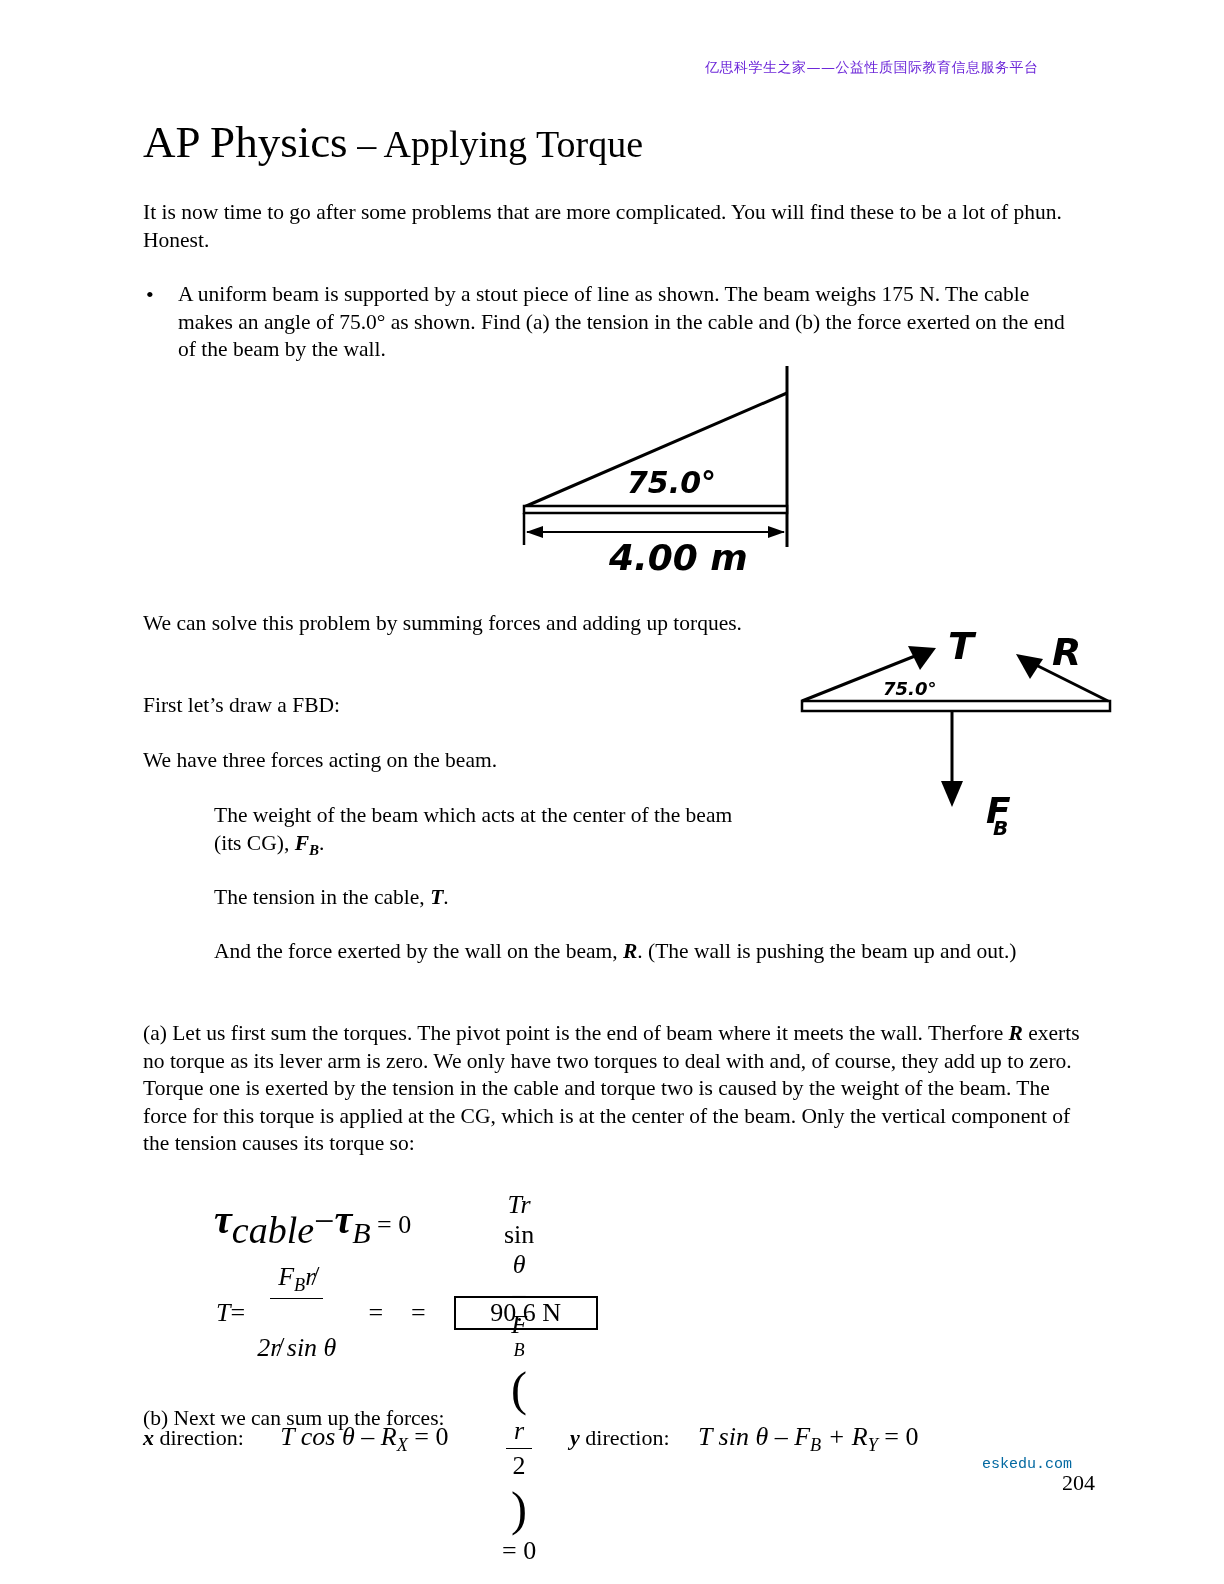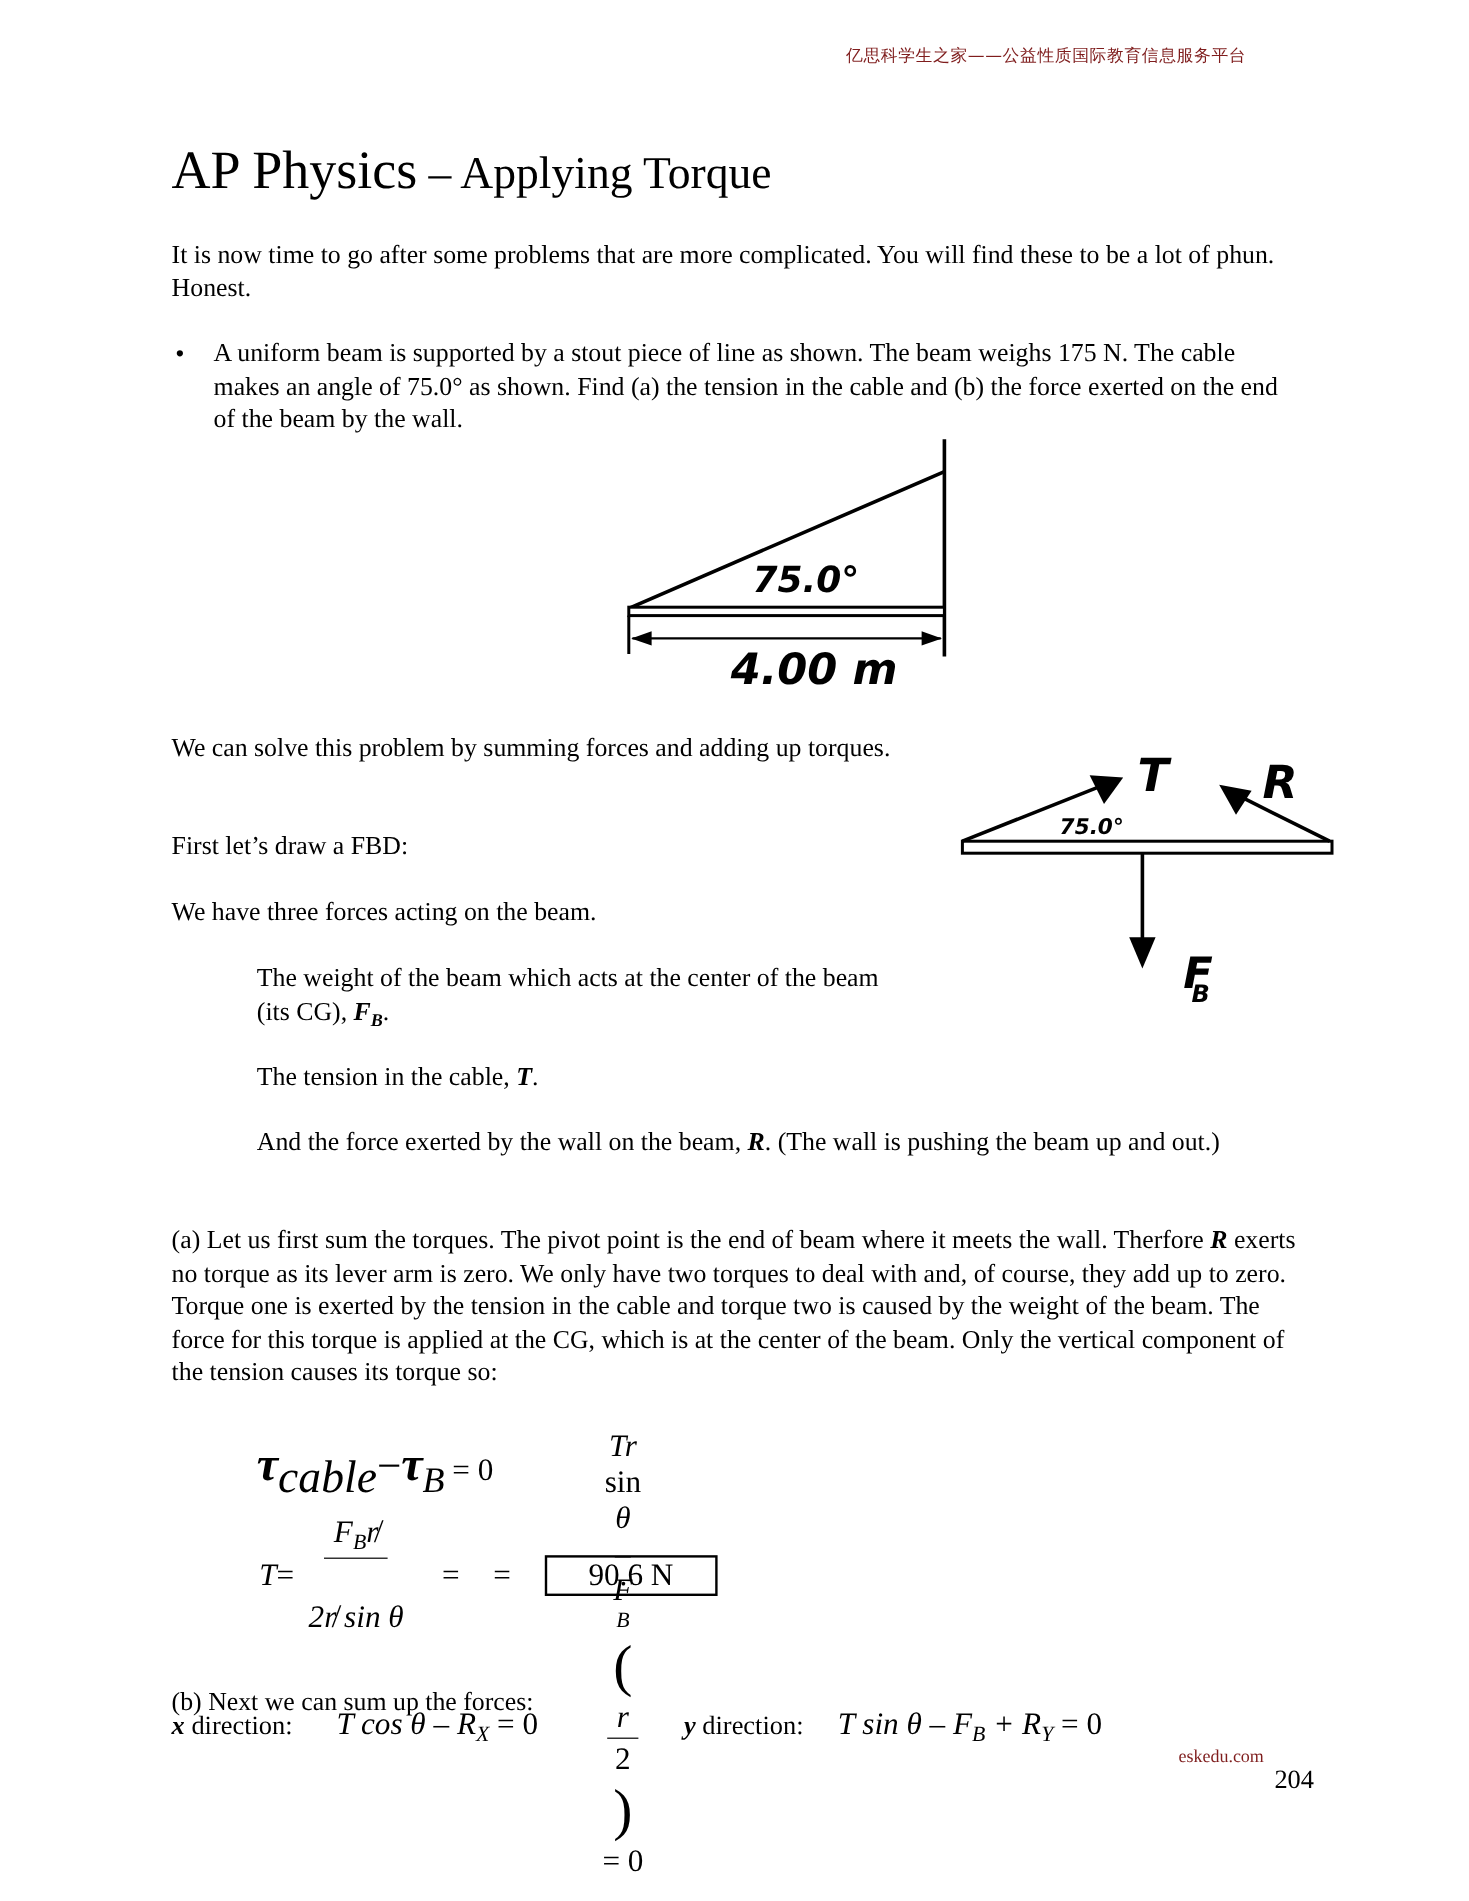--- a/index.html
+++ b/index.html
@@ -1,33 +1,33 @@
 <!DOCTYPE html>
 <html><head>
 <meta charset="utf-8">
 <style>
   html, body { margin:0; padding:0; background:#ffffff; }
   body { width:1224px; height:1584px; position:relative; overflow:hidden;
          font-family:"Liberation Serif", serif; color:#000; }
   .abs { position:absolute; }
-  .header-note { left:705px; top:38px; font-family:"DejaVu Sans", sans-serif; font-size:14px; color:#7f1d1d; letter-spacing:0.5px; }
+  .header-note { left:705px; top:59px; font-family:"DejaVu Sans", sans-serif; font-size:14px; color:#6d28d9; letter-spacing:0.5px; }
   .title { left:143px; top:116px; font-family:"Liberation Serif", serif; white-space:nowrap; }
   .title .big { font-size:45px; }
   .title .small { font-size:38px; }
   .p { font-size:21.5px; line-height:27.5px; }
   .bullet-dot { left:146px; top:282px; font-size:22px; }
   .eq { font-family:"Liberation Serif", serif; font-size:26px; white-space:nowrap; }
   .it { font-style:italic; }
   .bi { font-style:italic; font-weight:bold; }
   sub { font-size:0.7em; }
   .frac { display:inline-flex; flex-direction:column; align-items:center; vertical-align:middle; }
   .frac .num { border-bottom:1.5px solid #000; padding:0 8px 2px 8px; }
   .frac .den { padding:2px 8px 0 8px; }
   .answer-box { border:2px solid #000; padding:0 0; width:140px; text-align:center; }
-  .watermark { left:982px; top:1456px; font-family:Liberation Serif, serif; font-size:15px; color:#7f1d1d; }
+  .watermark { left:982px; top:1456px; font-family:Liberation Mono, monospace; font-size:15px; color:#0369a1; }
   .pageno { left:1062px; top:1470px; font-size:22px; }
   svg text { font-family:"DejaVu Sans", sans-serif; font-style:italic; font-weight:bold; }
 </style>
 </head>
 <body>
 
 <div class="abs header-note">亿思科学生之家——公益性质国际教育信息服务平台</div>
 
 <div class="abs title">
   <span class="big">AP Physics</span><span class="small"> – </span><span class="small">Applying Torque</span>

